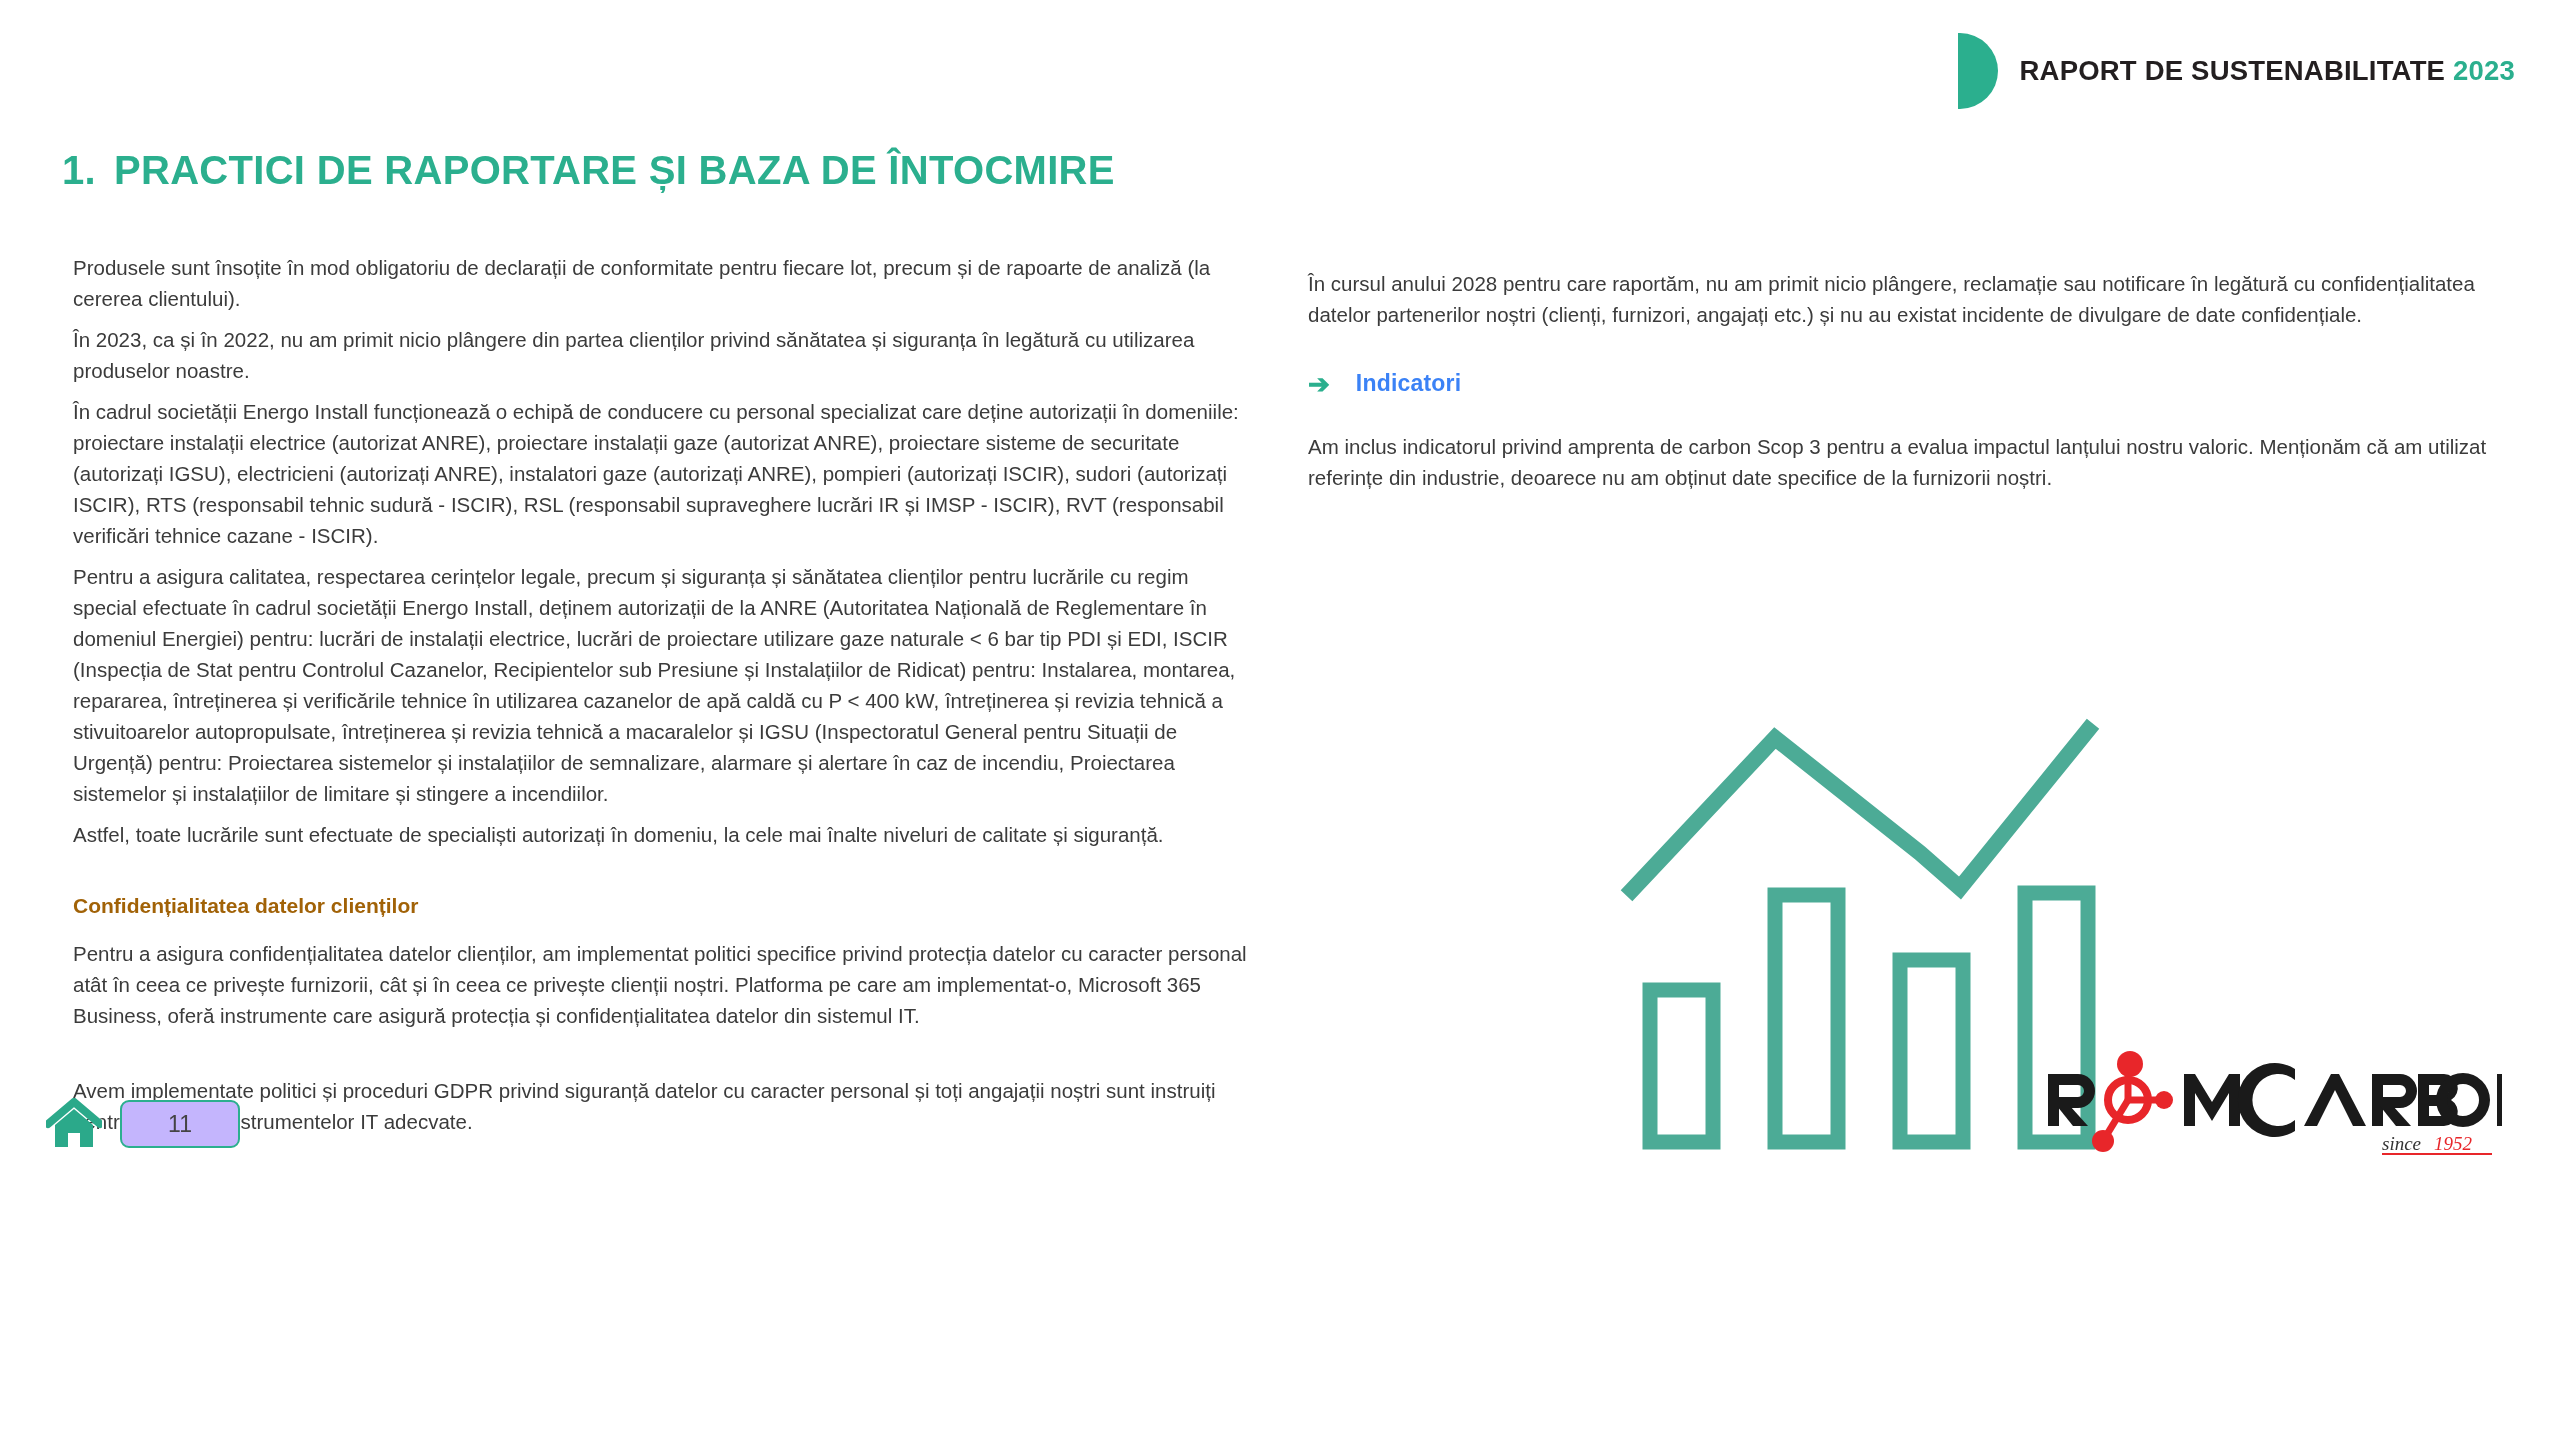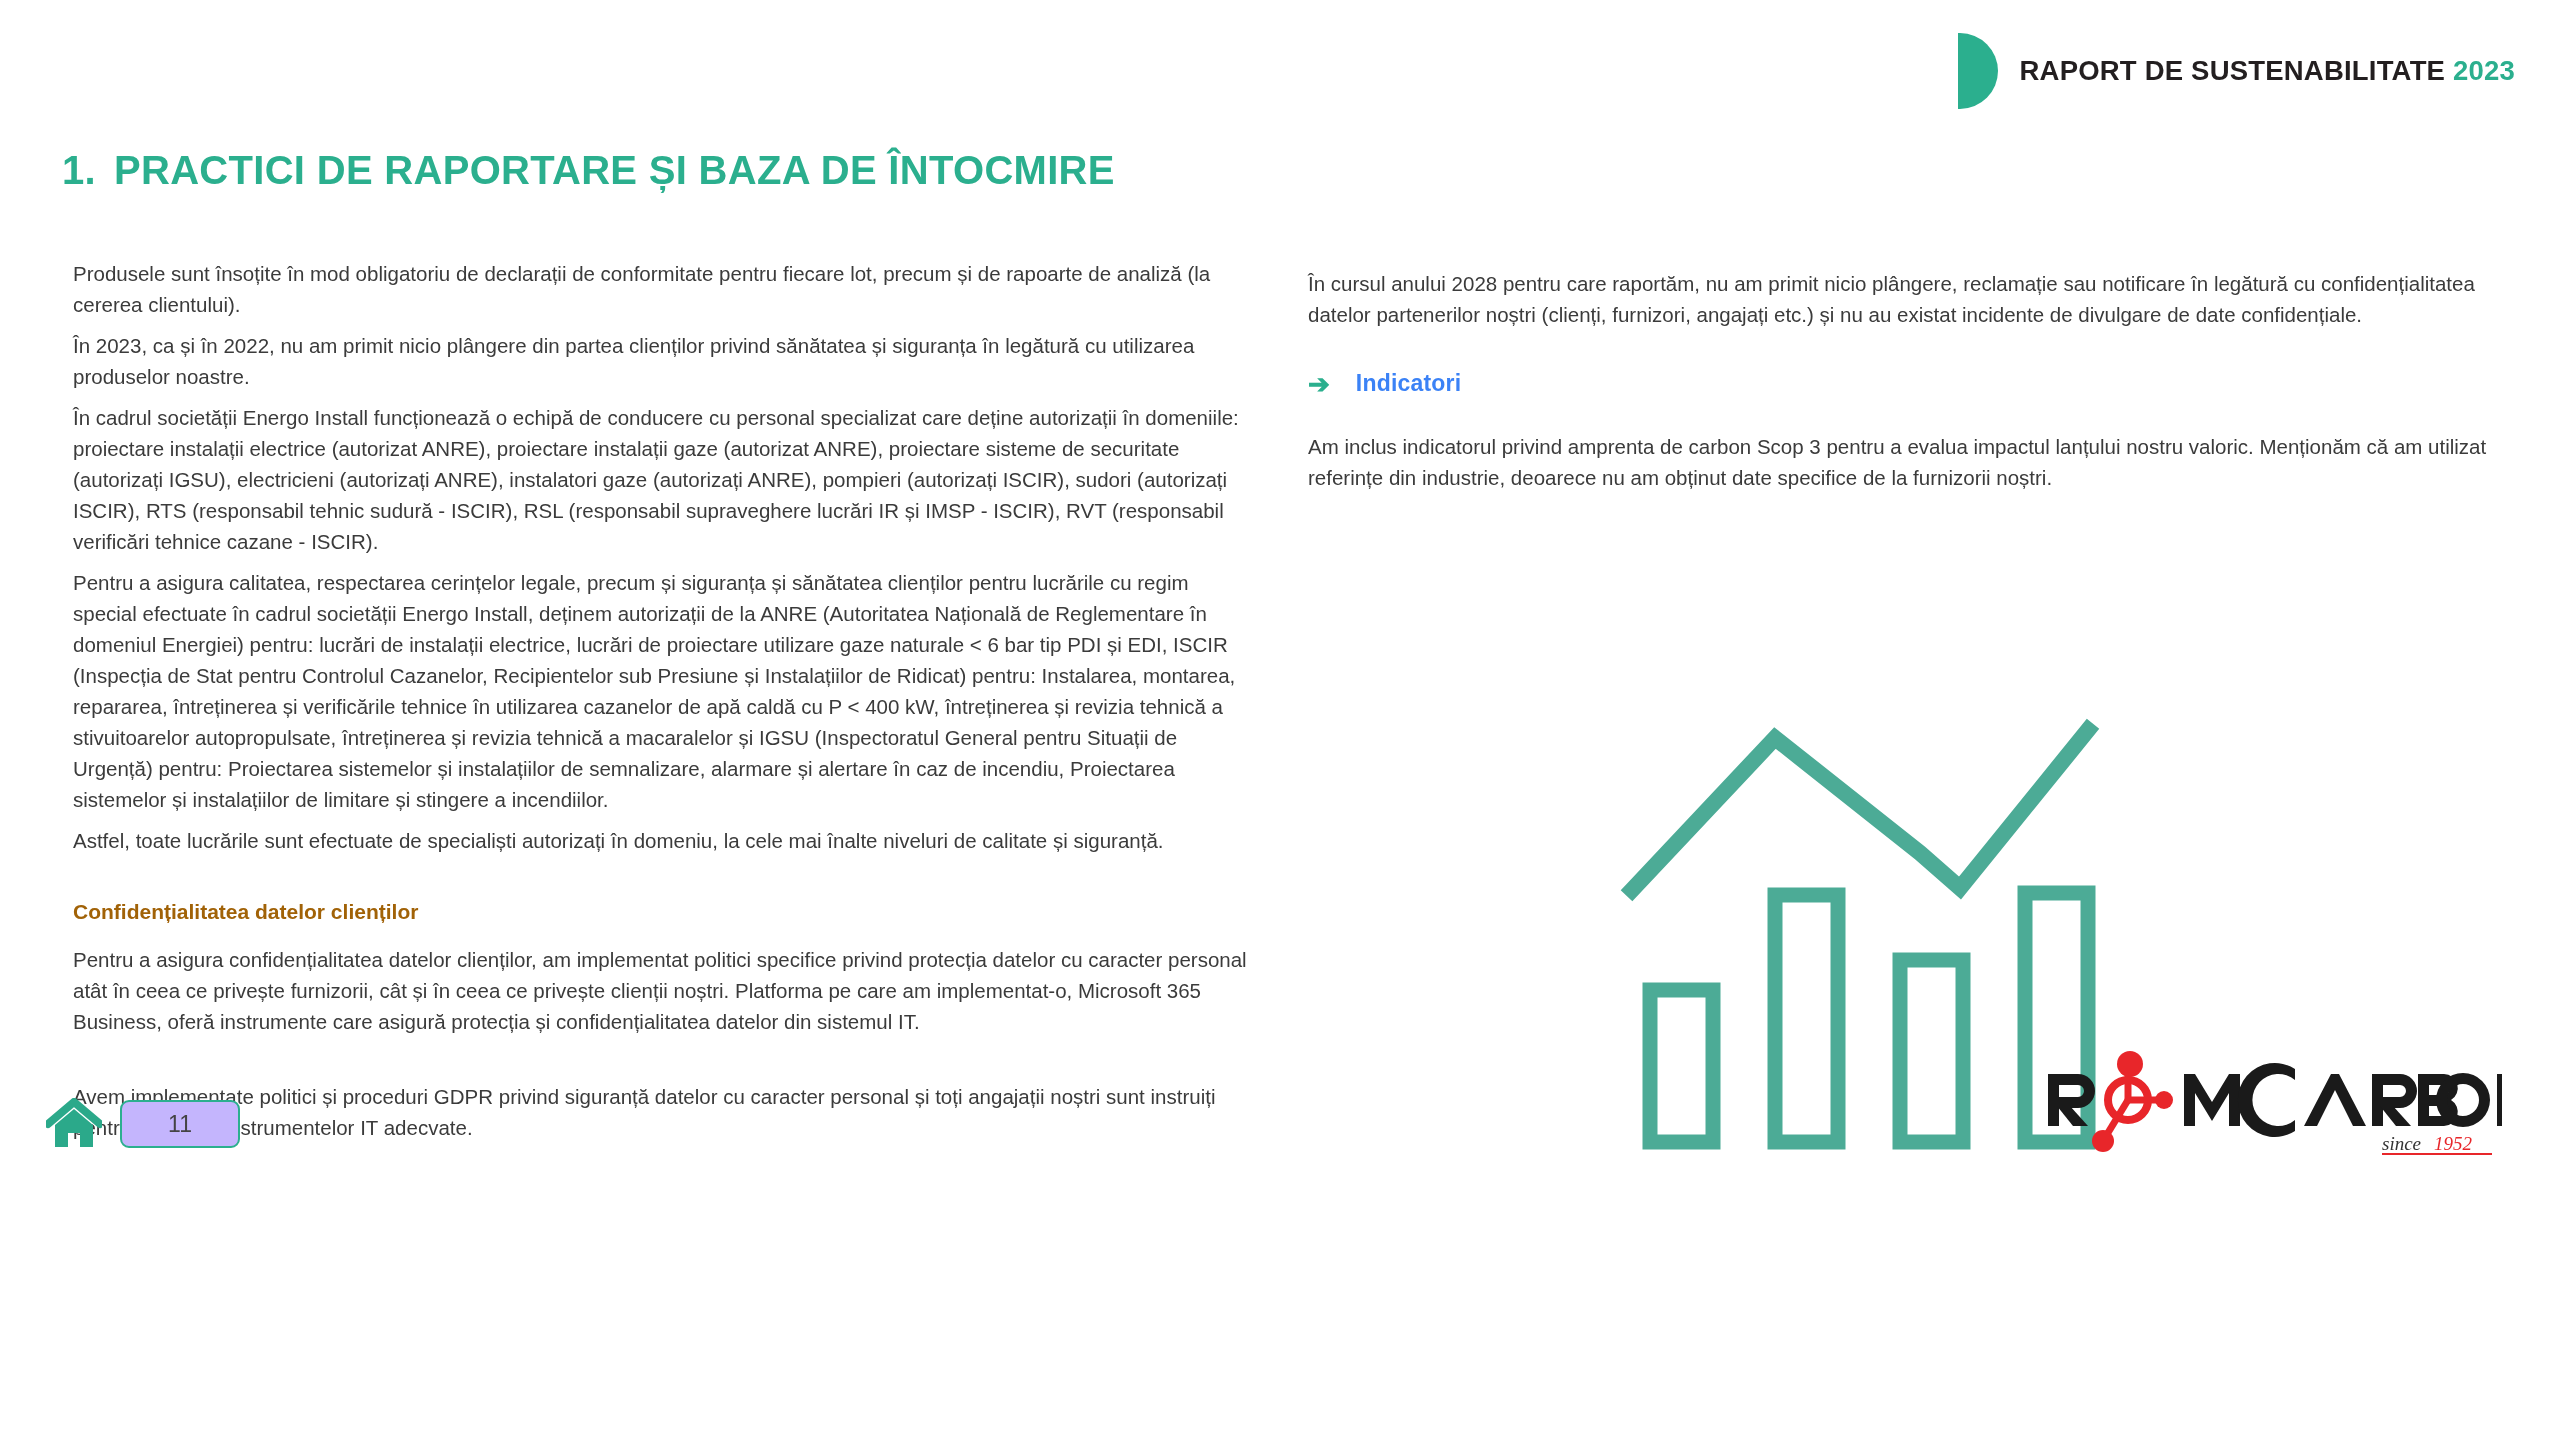--- a/index.html
+++ b/index.html
@@ -30,21 +30,21 @@
   
   .section-title {
     position:absolute; left:62px; top:148px;
     font-size:40px; font-weight:bold; color:#2BAF8E;
     letter-spacing:.3px; white-space:nowrap;
     display:flex; align-items:baseline;
   }
   .section-num { width:52px; }
 
   
-  .col-left  { position:absolute; left:73px;   top:258px; width:1185px; }
+  .col-left  { position:absolute; left:73px;   top:252px; width:1185px; }
   .col-right { position:absolute; left:1308px; top:268px; width:1205px; }
 
   p.body {
     font-size:20.5px; line-height:31px; color:#3b3b3b;
     text-align:left; font-family:"Liberation Sans", sans-serif;
   }
   p.body + p.body { margin-top:10px; }
   .gap-lg { margin-top:44px !important; }
 
   .sub-head {

